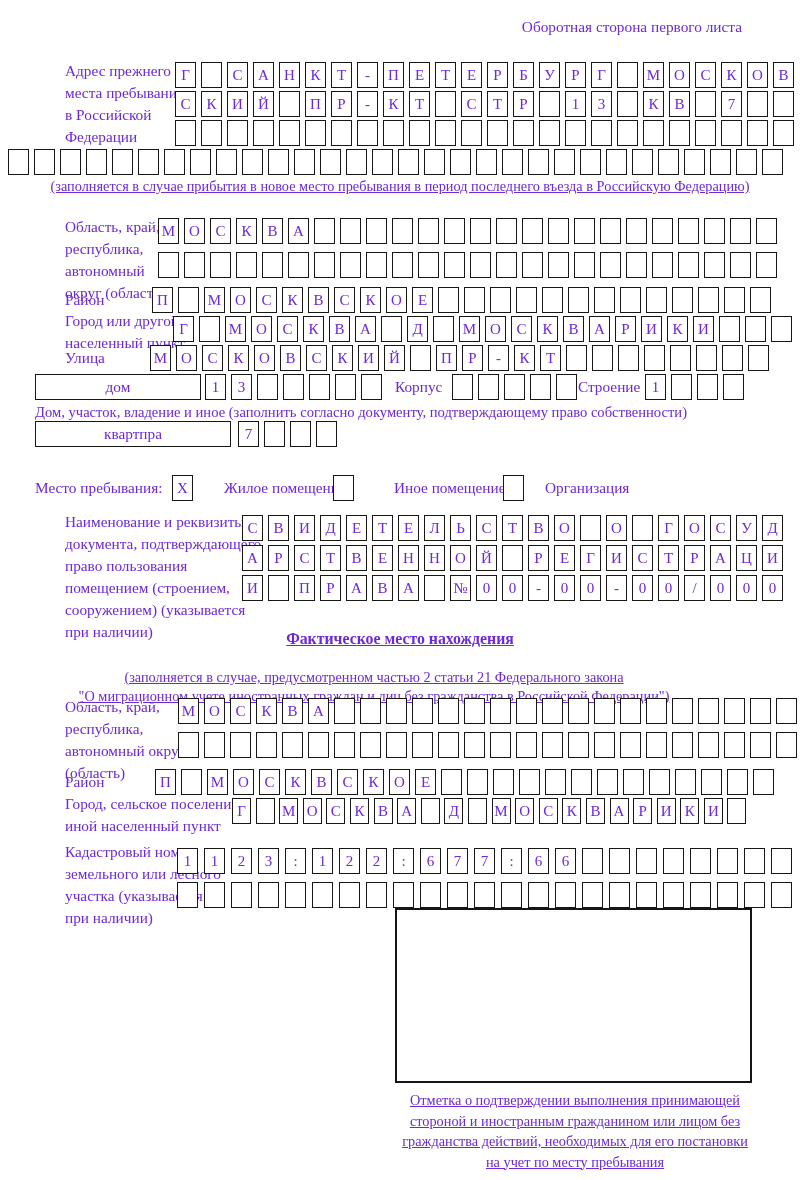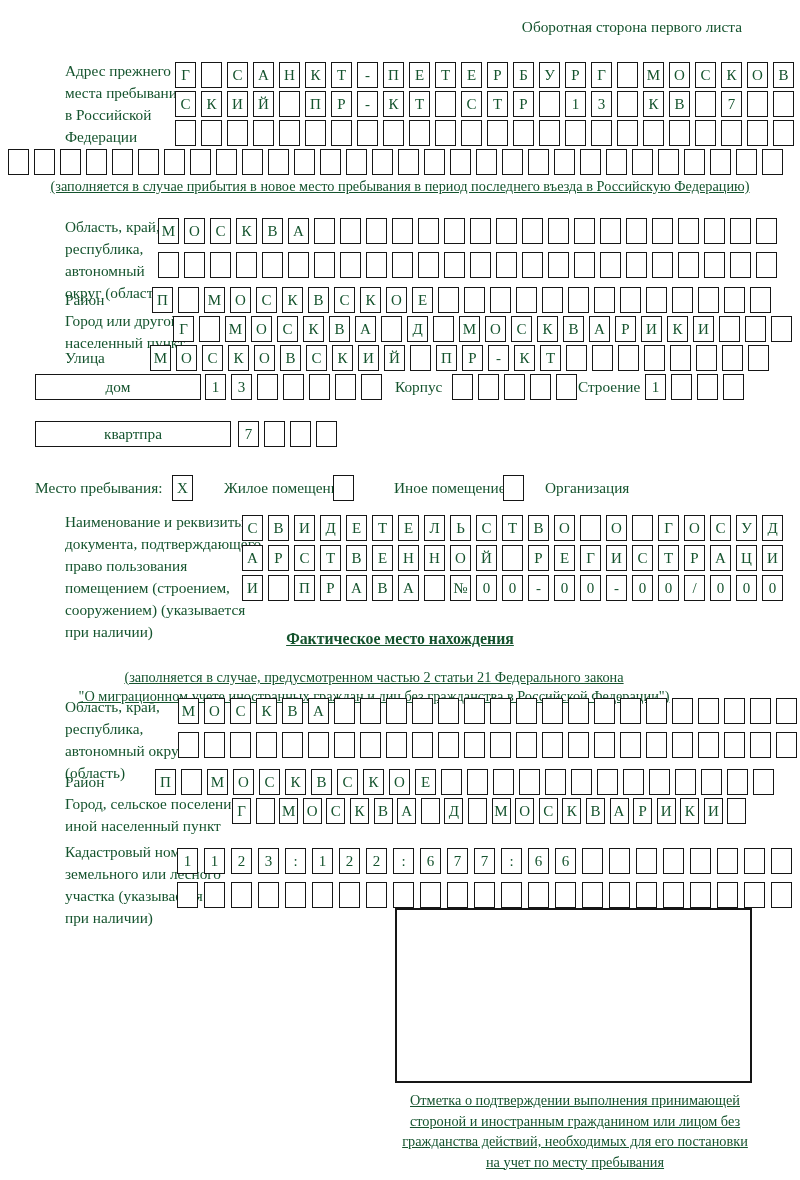--- a/index.html
+++ b/index.html
@@ -1,18 +1,18 @@
 <!DOCTYPE html>
 <html><head>
 <meta charset="utf-8">
 <style>
   html,body { margin:0; padding:0; background:#fff; }
   .page {
     position:relative; width:800px; height:1180px; background:#ffffff;
-    font-family:"Liberation Serif", serif; color:#14532d;
+    font-family:"Liberation Serif", serif; color:#6d28d9;
     overflow:hidden;
   }
   .abs { position:absolute; }
   .lbl { font-size:15.3px; line-height:22px; white-space:pre-line; }
   .note { font-size:14.3px; line-height:18px; }
   .center { text-align:center;text-decoration:underline; }
   .bold { font-weight:bold; }
   .cellrow { display:flex; gap:5px; }
   .cell {
     display:inline-flex; align-items:center; justify-content:center;
@@ -321,20 +321,21 @@
       <span class="cell"></span>
       <span class="cell"></span>
     </div>
   <div class="abs lbl" style="left:578px; top:376px;">Строение</div>
   <div class="abs cellrow" style="left:645px; top:374px;">
       <span class="cell">1</span>
       <span class="cell"></span>
       <span class="cell"></span>
       <span class="cell"></span>
     </div>
+  <div class="abs note" style="left:35px; top:403px; font-size:14.6px;">Дом, участок, владение и иное (заполнить согласно документу, подтверждающему право собственности)</div>
 
   <div class="widebox" style="left:35px; top:421px; width:196px;">квартпра</div>
   <div class="abs cellrow" style="left:238px; top:421px;">
       <span class="cell">7</span>
       <span class="cell"></span>
       <span class="cell"></span>
       <span class="cell"></span>
     </div>
 
   <div class="abs lbl" style="left:35px; top:477px;">Место пребывания:</div>

